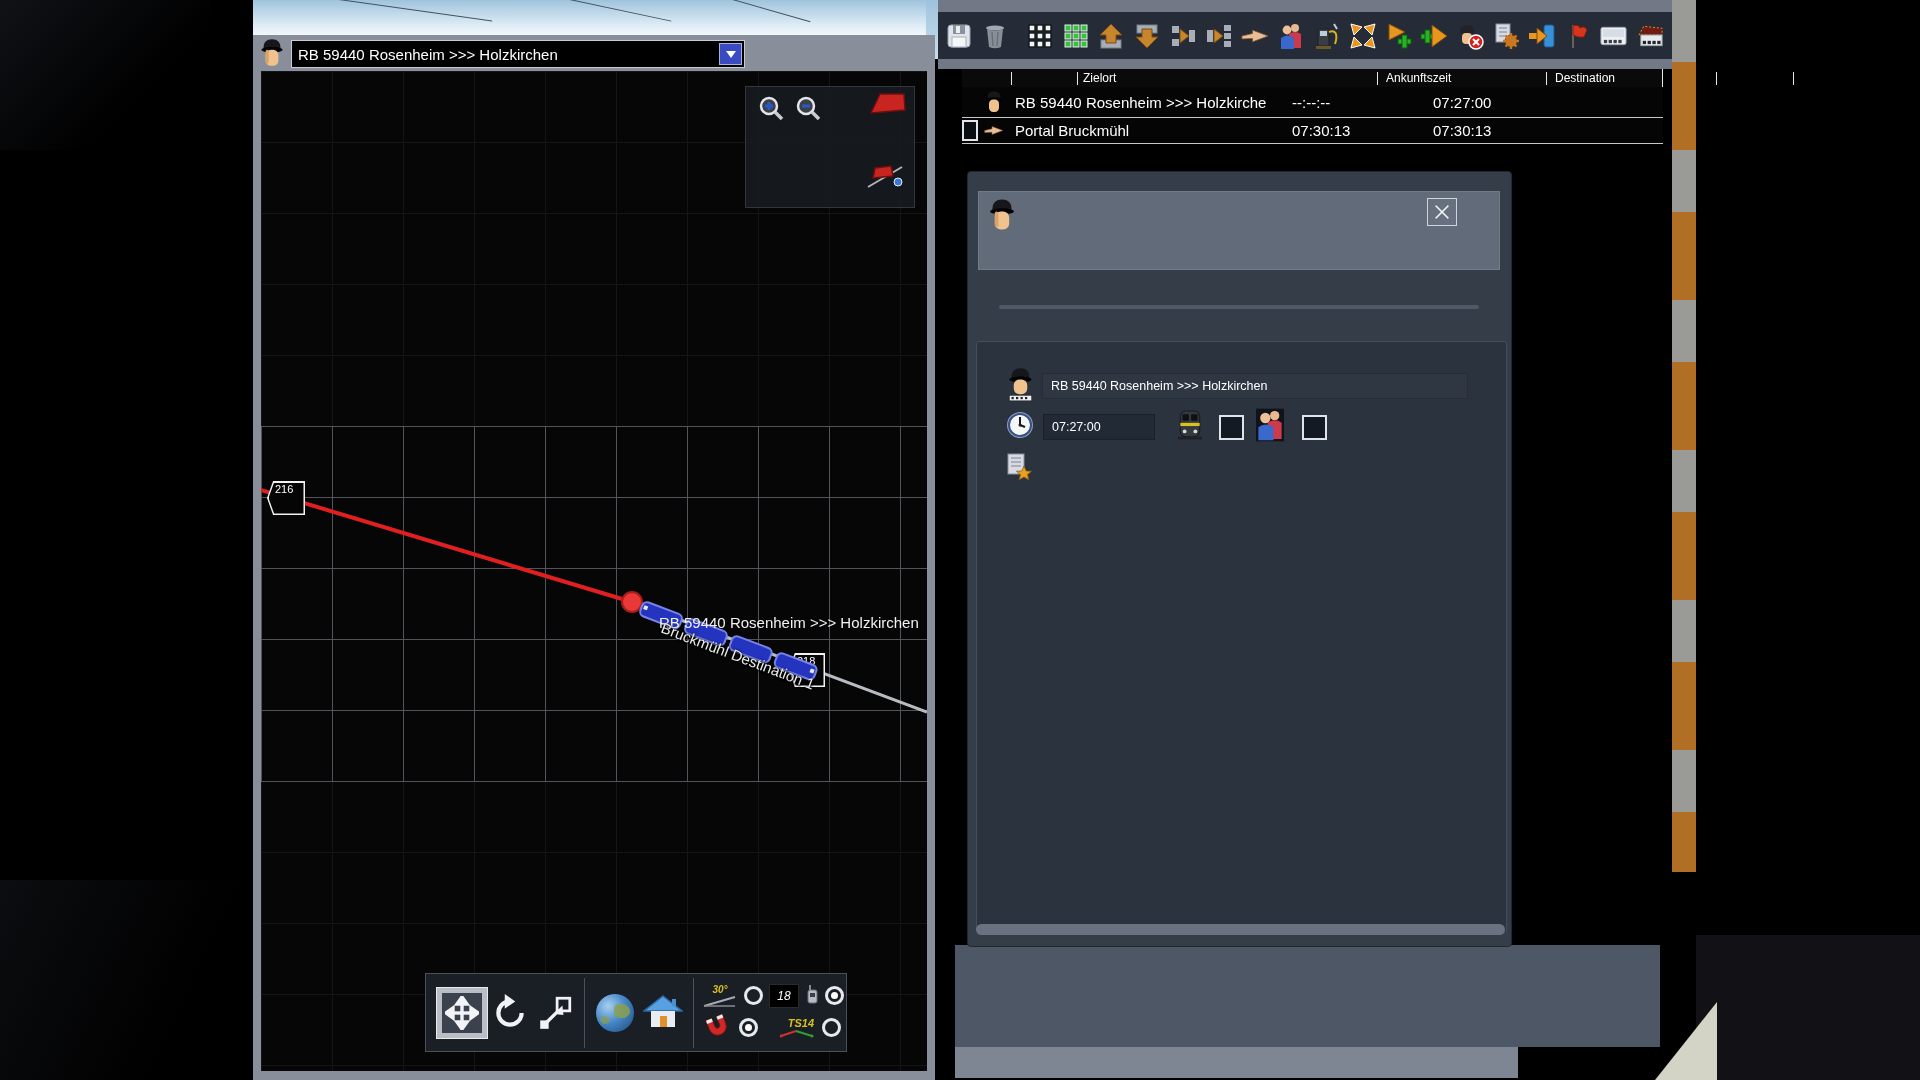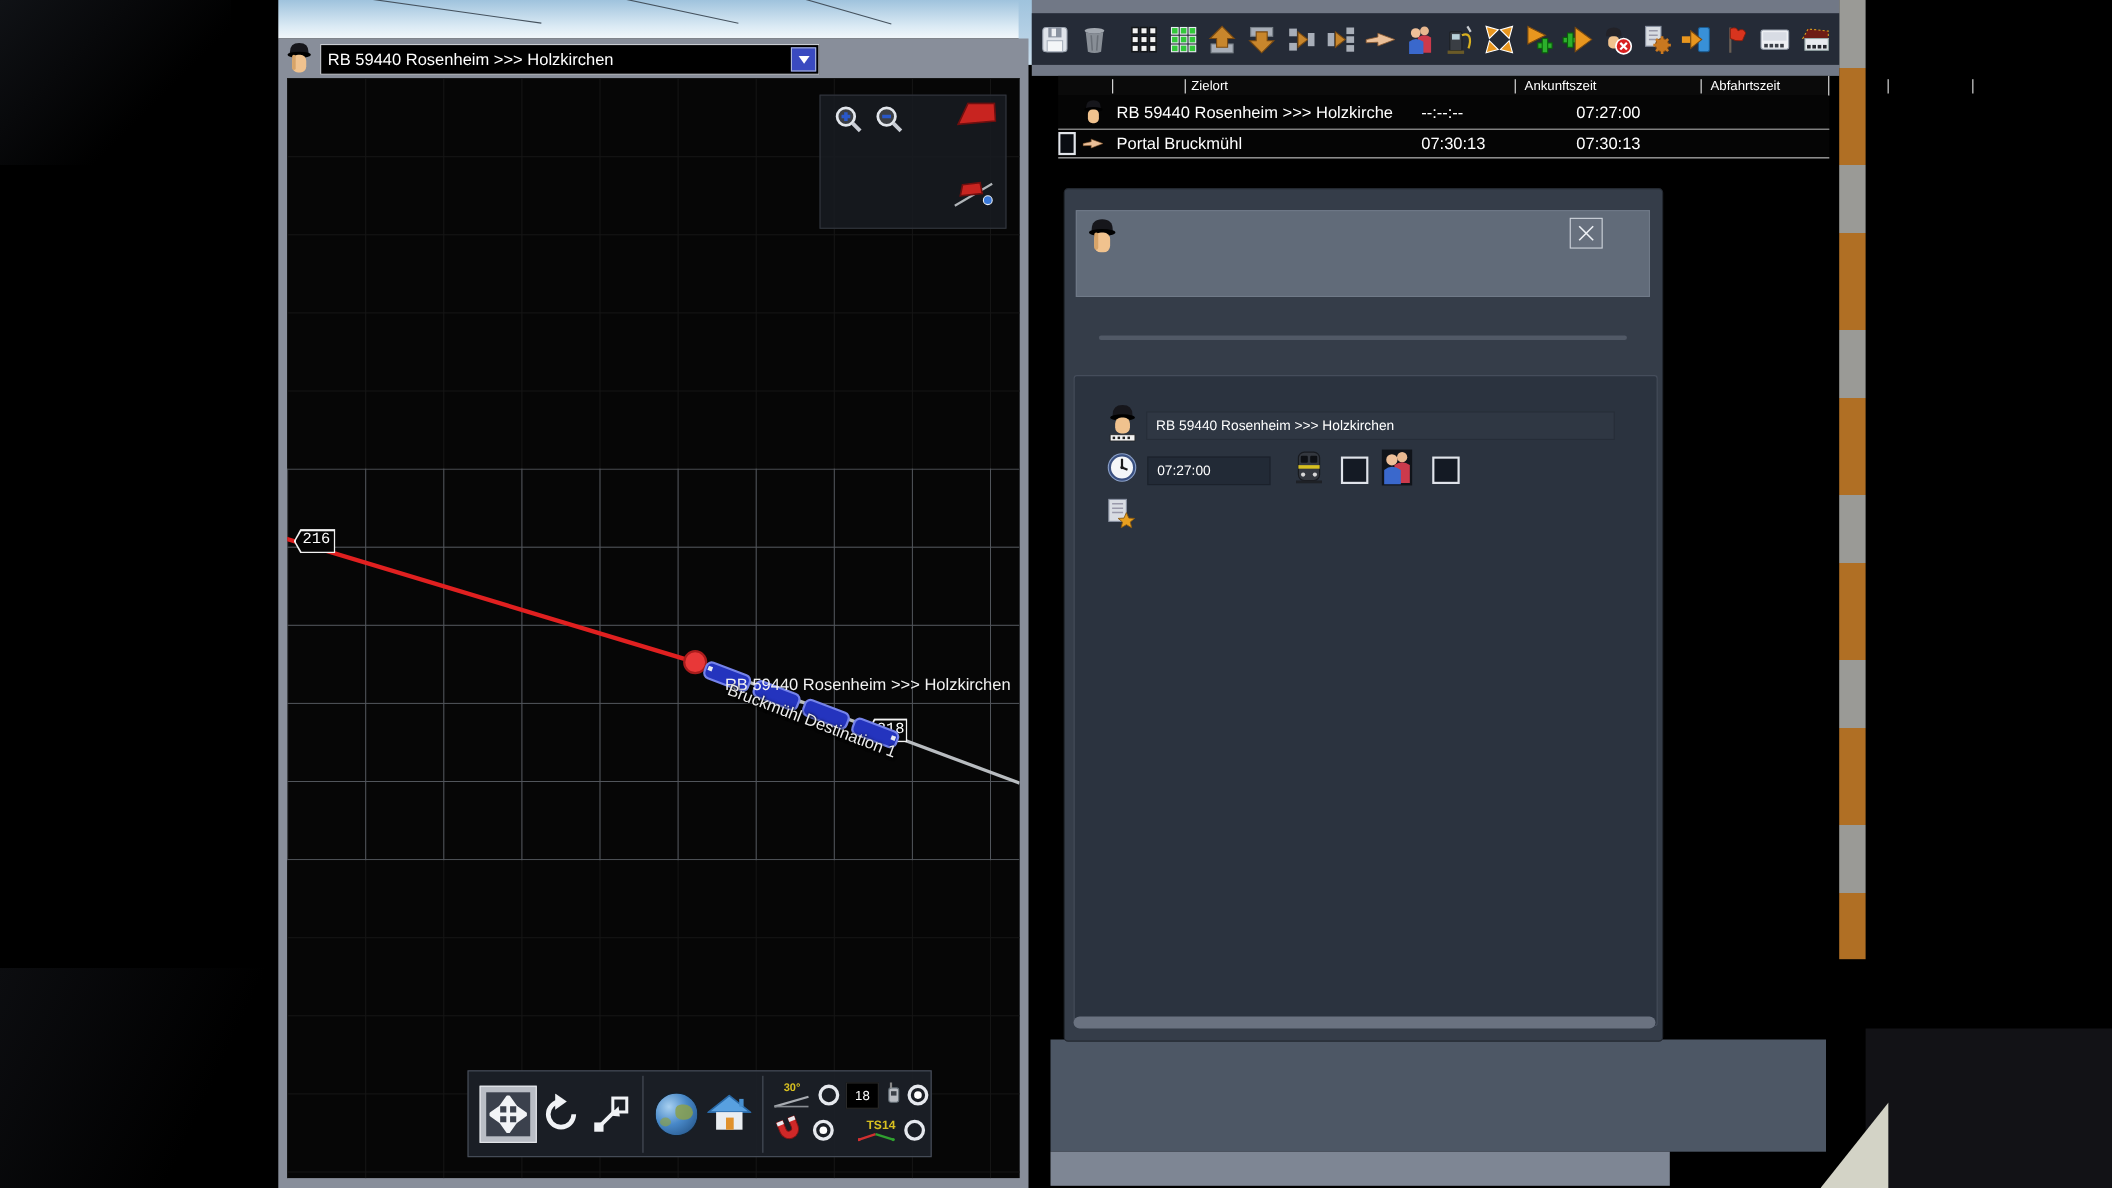--- a/index.html
+++ b/index.html
@@ -31,21 +31,21 @@
   .dd-tri{width:0;height:0;border-left:5px solid transparent;border-right:5px solid transparent;
         border-top:7px solid #fff;}
 
   #map-area{position:absolute;left:8px;top:36px;width:666px;height:1000px;background:#060606;overflow:hidden;
         background-image:linear-gradient(#151515 1px,transparent 1px),linear-gradient(90deg,#151515 1px,transparent 1px);
         background-size:71px 71px;}
   #bright-grid{position:absolute;left:0;top:355px;width:666px;height:356px;
         background-image:linear-gradient(#51555b 1px,transparent 1px),linear-gradient(90deg,#51555b 1px,transparent 1px);
         background-size:71px 71px;}
   #map-svg{position:absolute;left:0;top:0;}
-  .tag{position:absolute;height:22px;color:#fff;font-size:14px;font-family:Liberation Mono, monospace;}
+  .tag{position:absolute;height:34px;color:#fff;font-size:11px;}
   .tag .tag-bg{position:absolute;inset:0;background:#f2f2f2;
         clip-path:polygon(0 50%,16% 0,100% 0,100% 100%,16% 100%);}
   .tag .tag-in{position:absolute;inset:1.5px;background:#050505;
         clip-path:polygon(0 50%,16% 0,100% 0,100% 100%,16% 100%);}
   .tag .tag-tx{position:absolute;left:8px;top:1.5px;}
   #train{left:380px;top:528px;width:188px;height:14px;transform:rotate(20.8deg);transform-origin:left center;
         display:flex;gap:4px;}
   .car{width:43px;height:13px;background:#2434be;border:2px solid #7583ea;border-radius:6px;position:relative;}
   .car.first:before,.car.last:after{content:"";position:absolute;top:3px;width:4px;height:4px;background:#e8eaf2;}
   .car.first:before{left:1px;} .car.last:after{right:1px;}
@@ -56,21 +56,21 @@
   
   #zoom-panel{left:484px;top:15px;width:168px;height:120px;background:rgba(24,27,33,0.88);
         border:1px solid #32363e;}
   
   #nav-toolbar{left:164px;top:902px;width:420px;height:77px;background:rgba(28,32,39,0.94);
         border:1px solid #4a505c;display:flex;align-items:center;}
   .nav-sep{width:1px;height:70px;background:#4a505c;margin:0 6px;}
   .nav-btn{display:flex;align-items:center;justify-content:center;}
   #pan-btn{width:46px;height:46px;margin-left:10px;background:#b9bdc5;border:1px solid #e8eaee;padding:2px;}
   #pan-inner{width:40px;height:40px;background:#3b414d;display:flex;align-items:center;justify-content:center;}
-  .mini{display:flex;flex-direction:column;align-items:center;justify-content:center;}
+  .mini{display:flex;flex-direction:column;align-items:center;justify-content:center;font-style:italic;}
   .radio{width:13px;height:13px;border:3px solid #e6e9ee;border-radius:50%;position:relative;display:inline-block;}
   .radio.dot:after{content:"";position:absolute;left:3px;top:3px;width:7px;height:7px;border-radius:50%;background:#fff;}
   #val-box{width:28px;height:22px;background:#000;border:1px solid #2a2a2a;color:#fff;font-size:12px;
         display:flex;align-items:center;justify-content:center;}
   .yellow-sm{color:#d8c020;font-size:10px;font-weight:bold;line-height:10px;}
 
   
   #right-frame{left:938px;top:0;width:734px;height:69px;background:#717886;}
   #toolbar{left:938px;top:12px;width:734px;height:47px;background:#252b37;display:flex;align-items:center;
         padding:0 0 0 7px;box-sizing:border-box;}
@@ -496,21 +496,21 @@
         </svg>
       </span>
   </div>
 
   <div class="abs" id="timetable">
     <div class="t-header">
       <span class="c0 hc" style="border-left:none;"></span>
       <span class="c1 hc"></span>
       <span class="c2 hc">Zielort</span>
       <span class="c3 hc" style="padding-left:8px;">Ankunftszeit</span>
-      <span class="c4 hc" style="padding-left:8px;">Abfahrtszeit</span>
+      <span class="c4 hc" style="padding-left:8px;">Destination</span>
       <span class="c5 hc"></span>
       <span class="c6 hc"></span>
     </div>
     <div class="t-row" style="height:30px;">
       <span class="c0"></span>
       <span class="c1">
           <svg width="20" height="26" viewBox="0 0 24 30">
             <path d="M4,10 Q4,2 12,2 Q20,2 20,10 L20,12 L4,12 Z" fill="#16161b"></path>
             <ellipse cx="12" cy="12" rx="10" ry="2.6" fill="#000"></ellipse>
             <rect x="6" y="12" width="12" height="15" rx="5" fill="#f0c28e"></rect>

